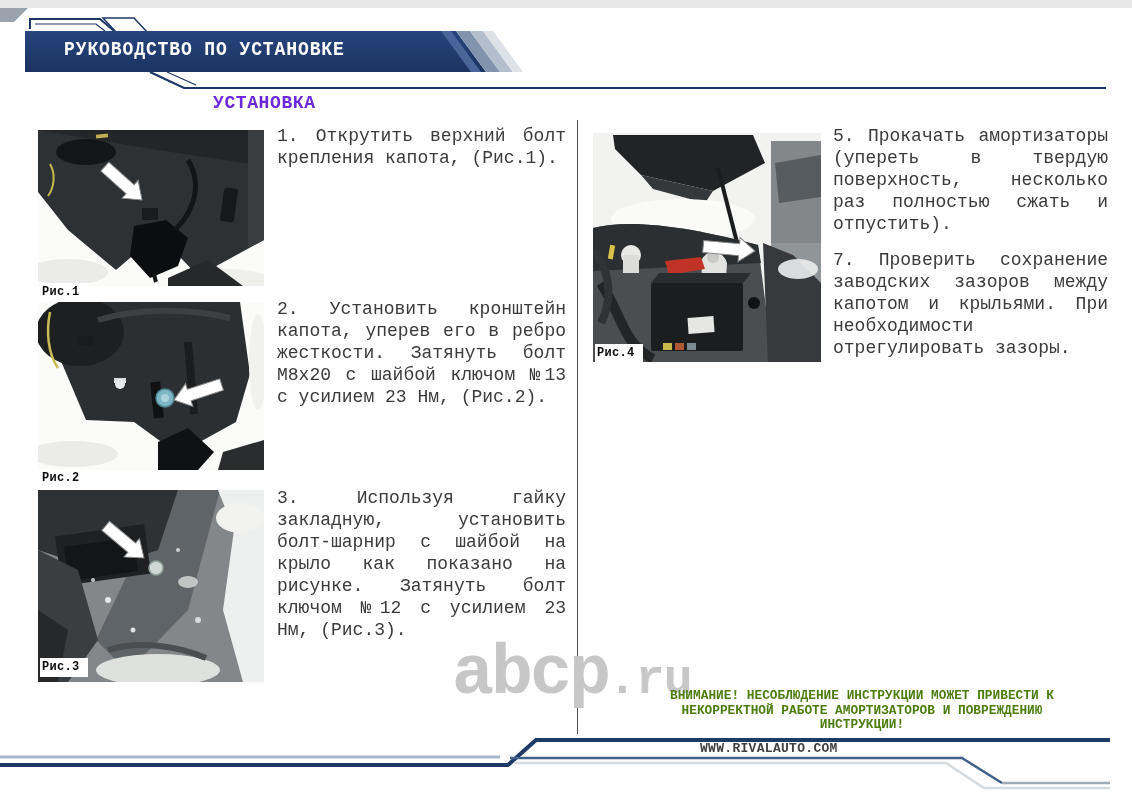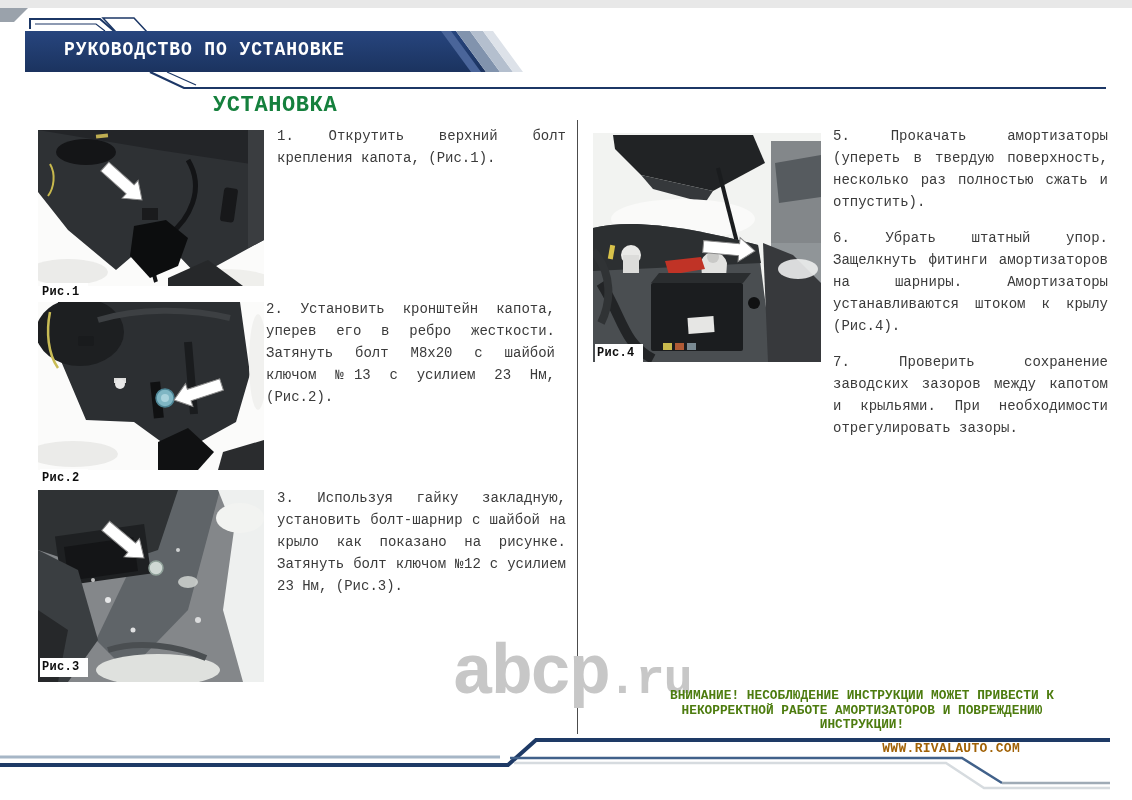--- a/index.html
+++ b/index.html
@@ -8,26 +8,26 @@
     font-family:Liberation Mono, monospace;overflow:hidden;margin:8px auto;
   }
   .abs{position:absolute;}
   
   #banner-text{
     left:64px;top:30px;color:#fff;font-size:21px;font-weight:bold;
     letter-spacing:1px;transform:scaleX(.86);transform-origin:left center;
     white-space:nowrap;
   }
   #section-title{
-    left:213px;top:85px;font-size:22px;font-weight:bold;color:#15803d;
+    left:213px;top:85px;font-size:18px;font-weight:bold;color:#6d28d9;
     letter-spacing:.6px;
   }
   
   .step{
-    position:absolute;width:289px;font-size:14px;line-height:22px;
+    position:absolute;width:289px;font-size:18px;line-height:22px;
     color:#3b3b3b;text-align:justify;
   }
   .step p{margin:0 0 14px 0;text-align:justify;}
   #steps-right{left:833px;top:117px;width:275px;}
   
   .photo{position:absolute;background:#fff;overflow:hidden;}
   .fig-label{
     position:absolute;font-size:12px;font-weight:bold;color:#0d0d0d;
     letter-spacing:.3px;background:#ffffff;padding:0 8px 1px 2px;line-height:18px;
   }
@@ -37,21 +37,21 @@
   #watermark{left:452px;top:627px;color:#c7c7c7;white-space:nowrap;z-index:2;}
   #watermark .wm-main{font-size:70px;font-weight:bold;letter-spacing:-3px;}
   #watermark .wm-suffix{font-size:48px;font-weight:bold;letter-spacing:-1px;}
   
   #warning{
     left:600px;top:681px;width:524px;text-align:center;color:#4d7c0f;
     font-weight:bold;font-size:12.8px;line-height:14.6px;z-index:3;
   }
   
   #site{
-    left:700px;top:733px;width:320px;text-align:right;color:#a16207;
+    left:700px;top:733px;width:320px;text-align:left;color:#404040;
     font-weight:bold;font-size:13px;letter-spacing:.3px;z-index:3;
   }
 </style>
 </head>
 <body>
 
 <div id="page">
 
   <svg class="abs" style="left:0;top:0" width="1132" height="92" viewBox="0 0 1132 92">
     <defs>
@@ -152,21 +152,21 @@
       <circle cx="118" cy="78" r="7" fill="#cfd8d4" stroke="#8fa099" stroke-width="1.5"></circle>
       <path d="M70,160 C100,150 140,156 168,168" stroke="#4a4e51" stroke-width="6" fill="none"></path>
       <g transform="translate(106,68) rotate(40)">
         <polygon points="0,0 -16,-12 -16,-6 -50,-6 -50,6 -16,6 -16,12" fill="#ffffff" stroke="#8a8a8a" stroke-width="1"></polygon>
       </g>
     </svg>
   </div>
   <div class="fig-label" style="left:40px;top:650px">Рис.3</div>
 
   <div class="step" style="left:277px;top:117px">1.  Открутить  верхний  болт  крепления капота, (Рис.1).</div>
-  <div class="step" style="left:266px;top:290px">2. Установить кронштейн капота, уперев его в ребро жесткости. Затянуть болт М8х20 с шайбой ключом №13 с усилием 23 Нм, (Рис.2).</div>
+  <div class="step" style="left:277px;top:290px">2. Установить кронштейн капота, уперев его в ребро жесткости. Затянуть болт М8х20 с шайбой ключом №13 с усилием 23 Нм, (Рис.2).</div>
   <div class="step" style="left:277px;top:479px">3.  Используя  гайку  закладную, установить болт-шарнир с шайбой на крыло как показано на рисунке. Затянуть болт ключом №12 с усилием 23 Нм, (Рис.3).</div>
 
   <div class="photo" style="left:593px;top:125px;width:228px;height:229px">
     <svg width="228" height="229" viewBox="0 0 228 229">
       <rect width="228" height="229" fill="#f2f3f1"></rect>
       <rect x="178" y="8" width="50" height="150" fill="#83878a"></rect>
       <path d="M182,30 L228,22 V64 L186,70 Z" fill="#565b5f"></path>
       <path d="M178,110 H228 V160 H178 Z" fill="#909598"></path>
       <path d="M20,2 H160 L172,30 L120,58 L48,42 L22,16 Z" fill="#212325"></path>
       <path d="M48,42 L120,58 L112,70 L60,56 Z" fill="#35383b"></path>
@@ -193,21 +193,20 @@
       <circle cx="161" cy="170" r="6" fill="#101112"></circle>
       <g transform="translate(162,118) rotate(5)">
         <polygon points="0,0 -16,-12 -16,-6 -52,-6 -52,6 -16,6 -16,12" fill="#ffffff" stroke="#8a8a8a" stroke-width="1"></polygon>
       </g>
     </svg>
   </div>
   <div class="fig-label" style="left:595px;top:336px">Рис.4</div>
 
   <div class="step abs" id="steps-right">
     <p>5. Прокачать амортизаторы (упереть в твердую поверхность, несколько раз полностью сжать и отпустить).</p>
-    <p>6. Убрать штатный упор. Защелкнуть фитинги амортизаторов на шарниры. Амортизаторы устанавливаются штоком к крылу (Рис.4).</p>
     <p>7. Проверить сохранение заводских зазоров между капотом и крыльями. При необходимости отрегулировать зазоры.</p>
   </div>
 
   <div class="abs" id="watermark">
     <span class="wm-main">abcp</span><span class="wm-suffix">.ru</span>
   </div>
 
   <div class="abs" id="warning">
     <div>ВНИМАНИЕ! НЕСОБЛЮДЕНИЕ ИНСТРУКЦИИ МОЖЕТ ПРИВЕСТИ К</div>
     <div>НЕКОРРЕКТНОЙ РАБОТЕ АМОРТИЗАТОРОВ И ПОВРЕЖДЕНИЮ</div>

